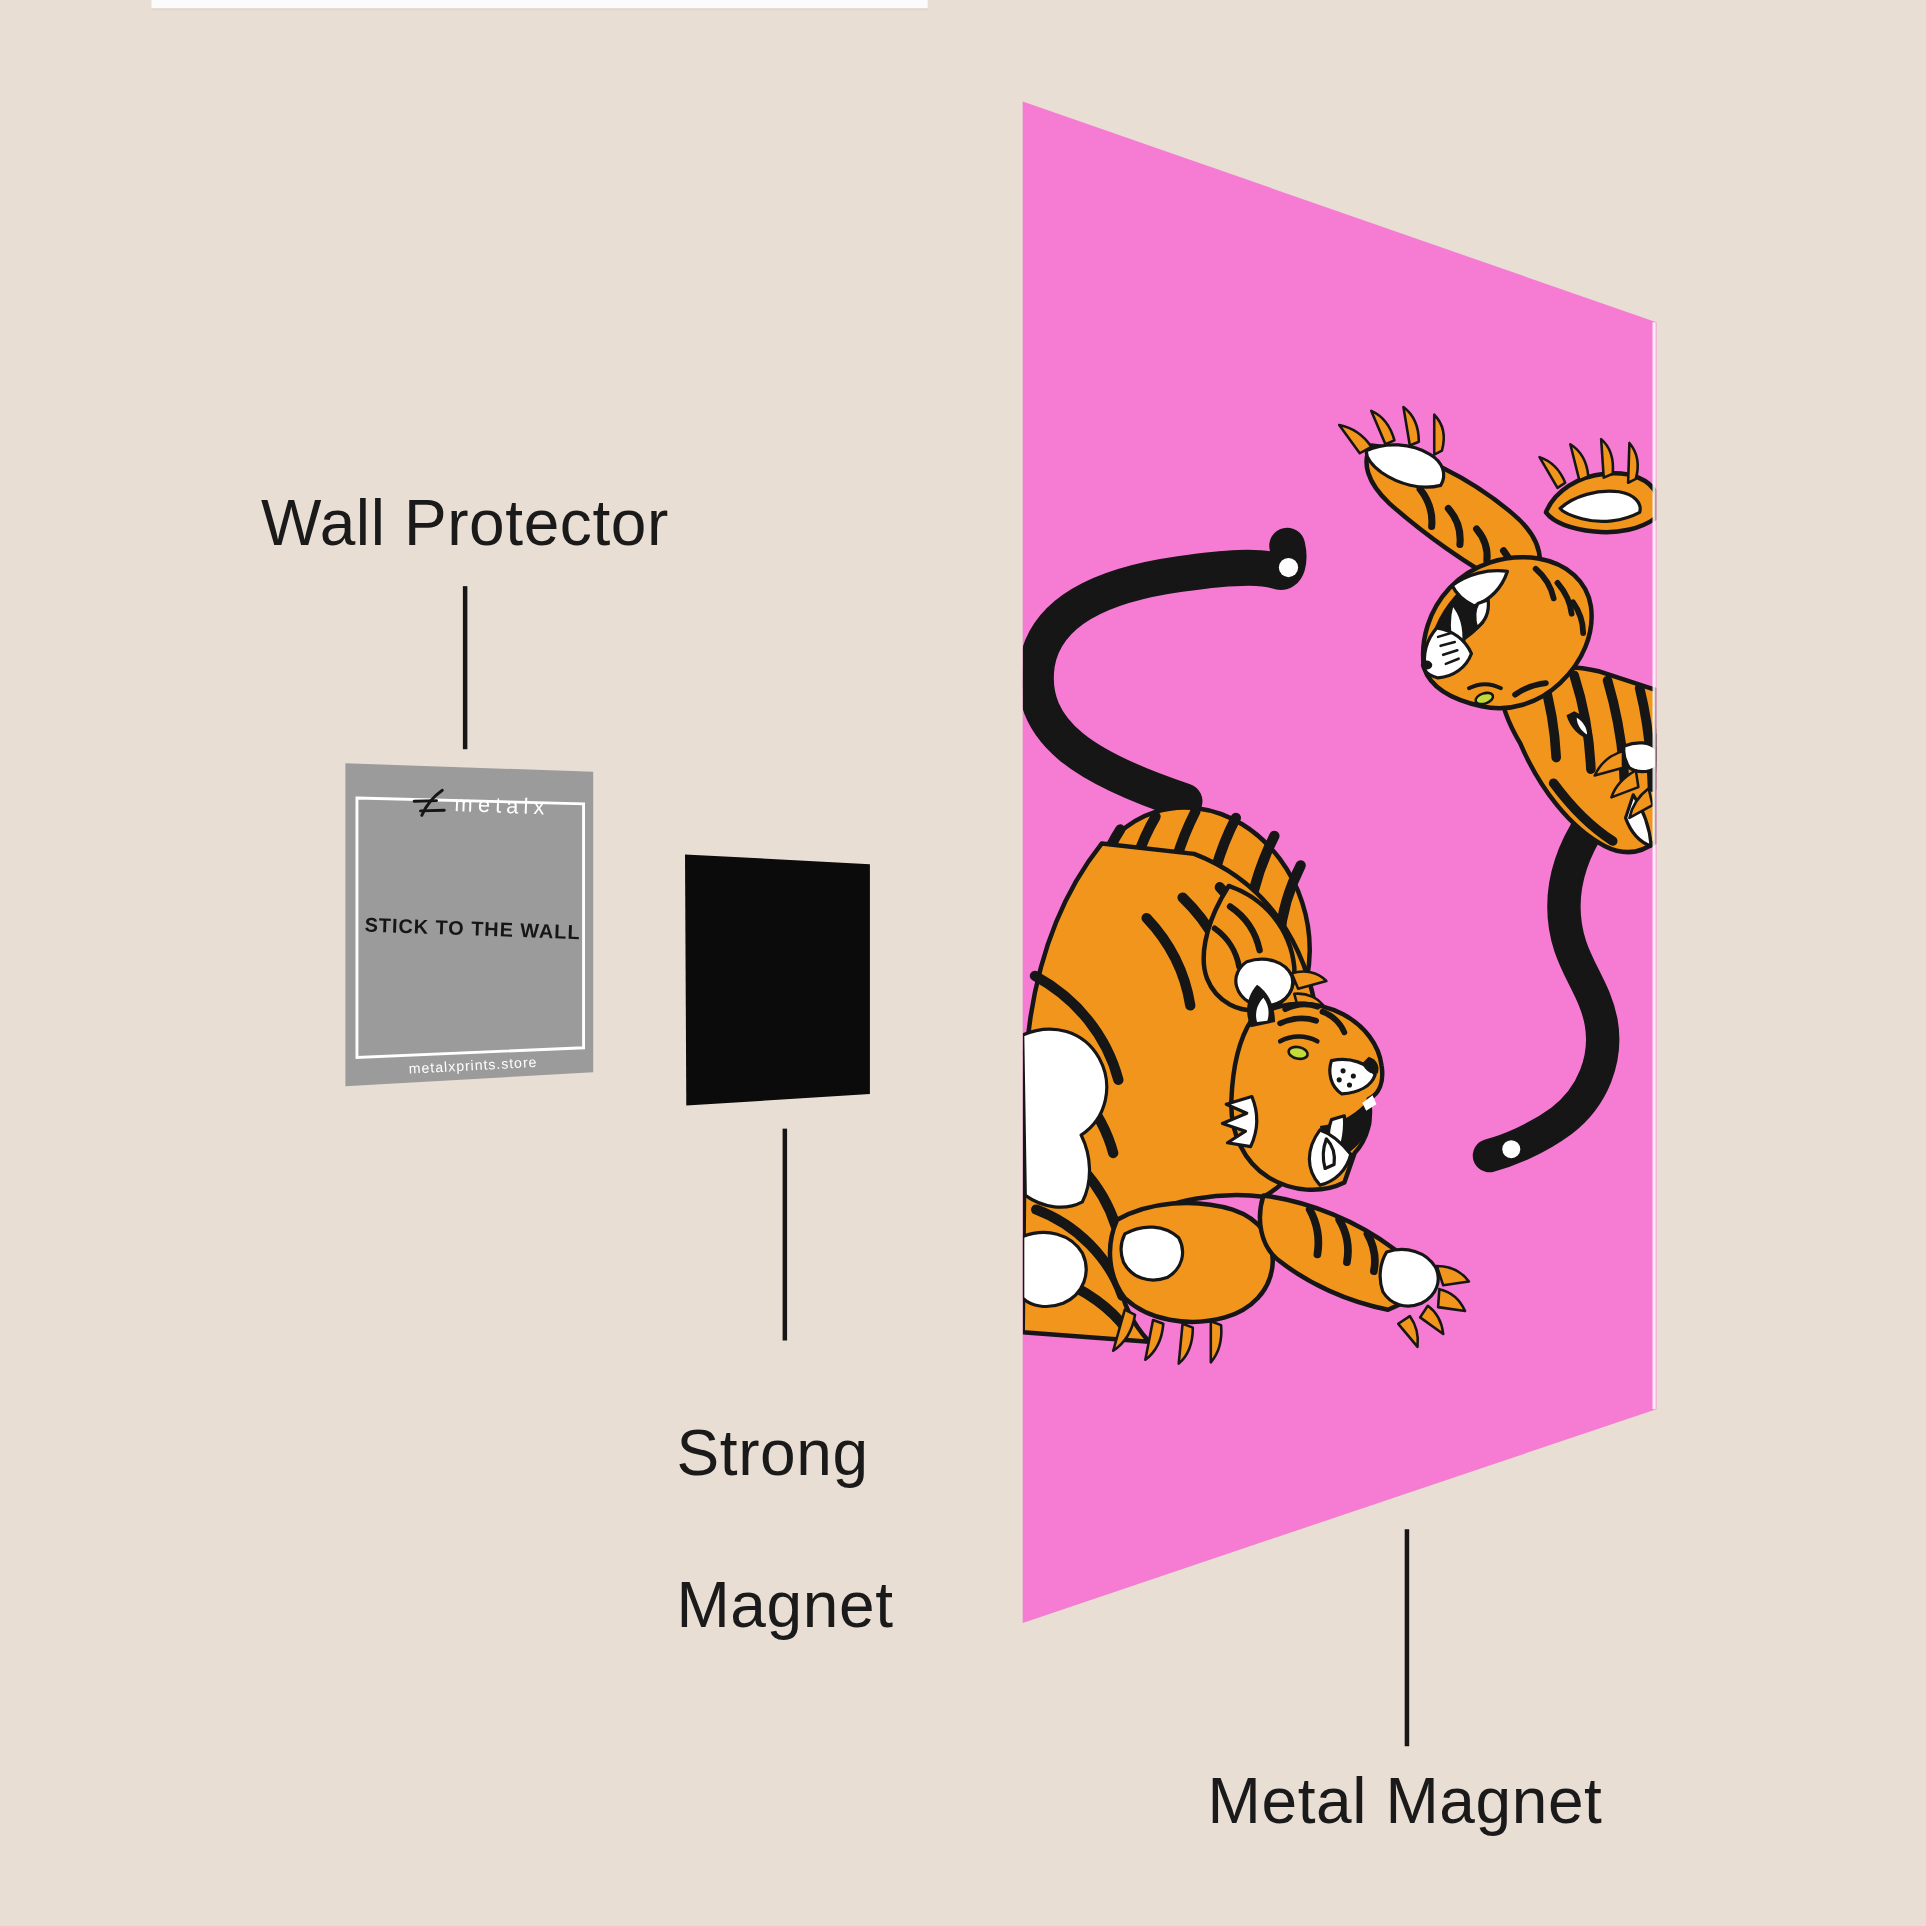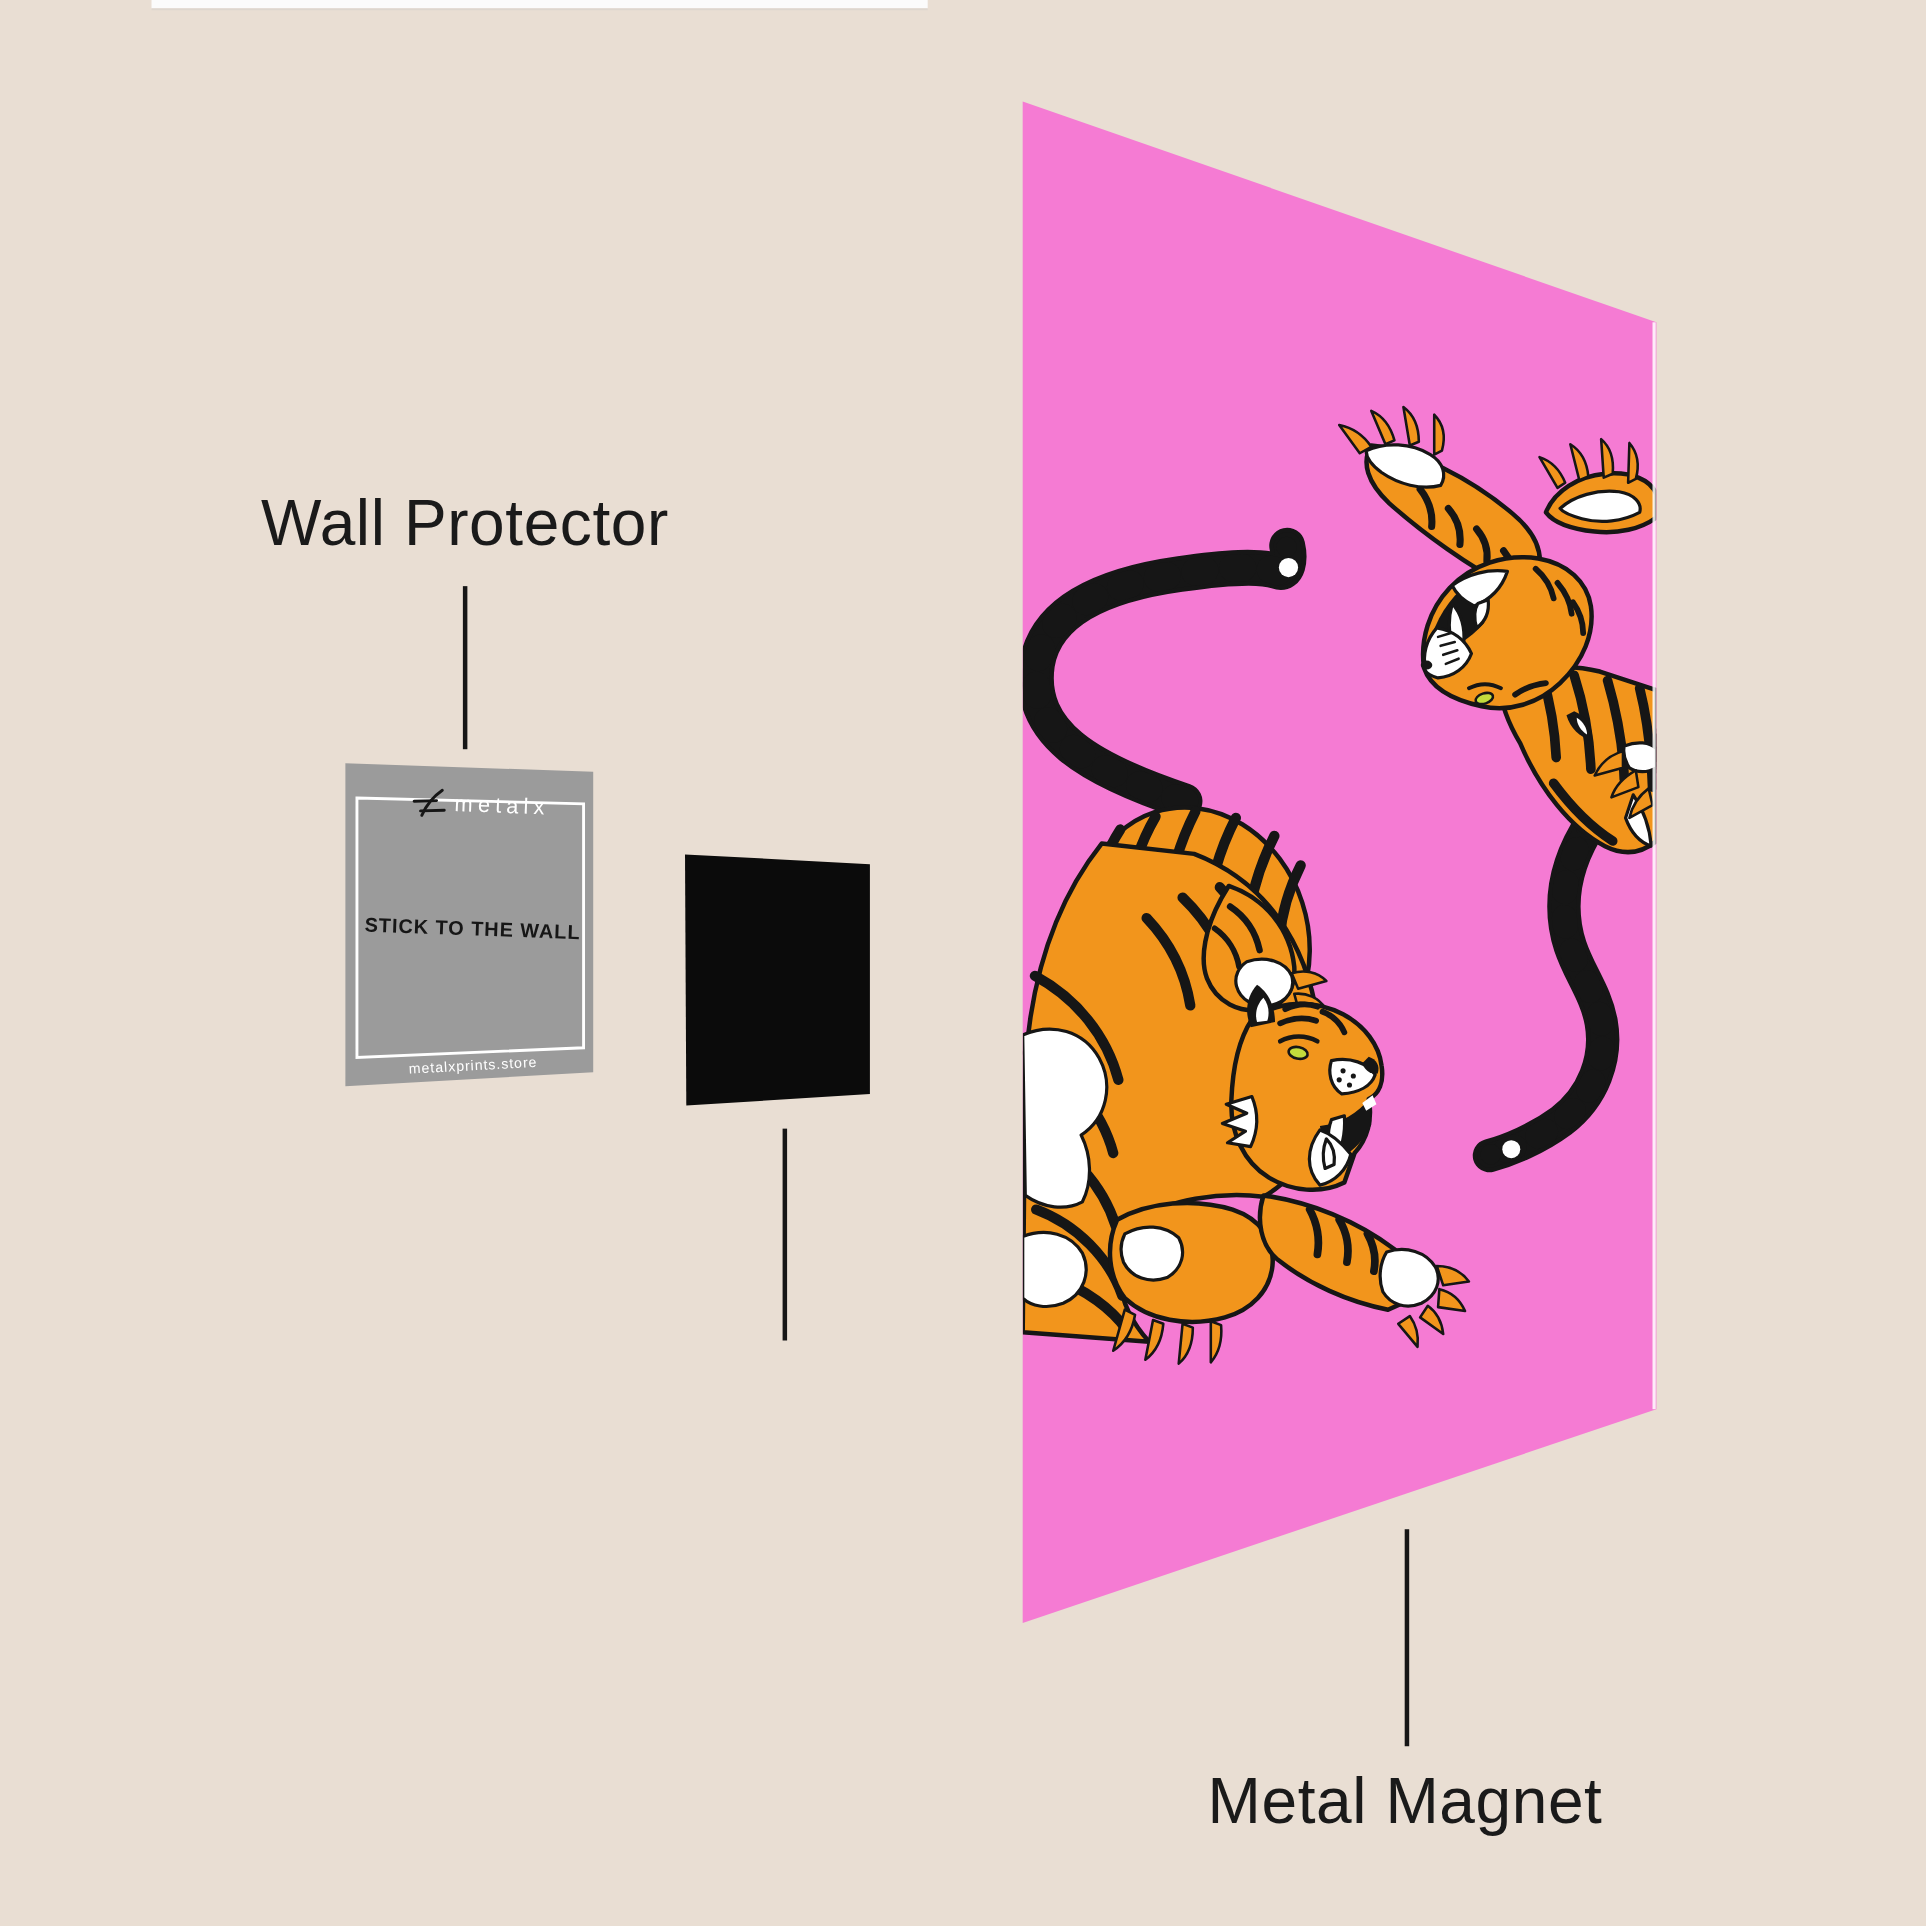--- a/index.html
+++ b/index.html
@@ -220,16 +220,20 @@
       <rect x="2574" y="502" width="5" height="1693" fill="#FFFFFF" opacity="0.85"></rect>
     </g>
   </g>
 
   <rect x="721" y="913" width="7" height="254" fill="#161616"></rect>
   <rect x="1219" y="1758" width="7" height="330" fill="#161616"></rect>
   <rect x="2188" y="2382" width="7" height="338" fill="#161616"></rect>
 </svg>
 
 <div class="lbl" style="left:465px;top:485px;">Wall Protector</div>
+<div class="lbl" style="left:785px;top:1339px;">
+  <span>Strong</span><br>
+  <span>Magnet</span>
+</div>
 <div class="lbl" style="left:1405px;top:1763px;">Metal Magnet</div>
 
 </div>
 
 
 </body></html>

